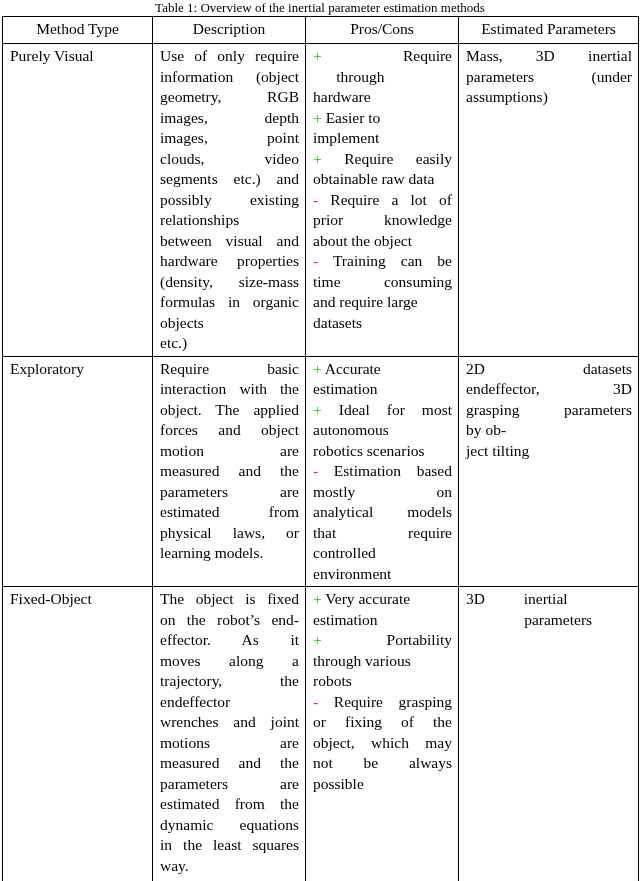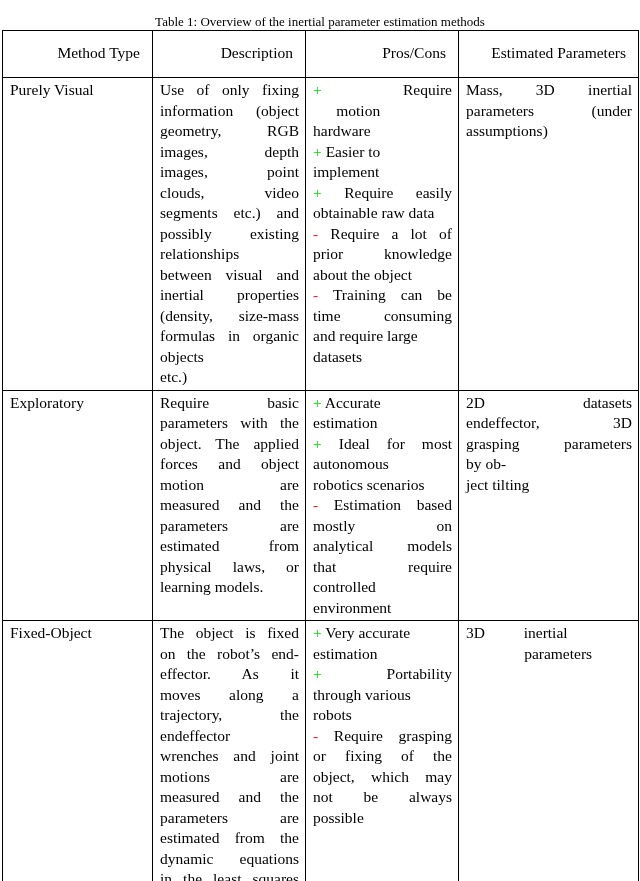--- a/index.html
+++ b/index.html
@@ -9,21 +9,21 @@
     width: 640px;
     height: 881px;
     font-family: "Liberation Serif", serif;
     color: #000000;
     overflow: hidden;
   }
   .caption {
     text-align: center;
     font-size: 13px;
     line-height: 15px;
-    padding-top: 14px;
+    padding-top: 0;
     white-space: nowrap;
     border-radius: 6px;
   }
   table.methods {
     border-collapse: collapse;
     table-layout: fixed;
     width: 636px;
     margin: 1px 2px 0 2px;
   }
   col.c1 { width: 150px; }
@@ -33,23 +33,23 @@
   th, td {
     border: 1.5px solid #000000;
     vertical-align: top;
     font-size: 15.5px;
     line-height: 20.5px;
     padding: 2px 6px 2px 7px;
     overflow: hidden;
   }
   th {
     font-weight: normal;
-    text-align: right;
+    text-align: center;
     height: 22px;
-    padding: 12px;
+    padding: 2px;
   }
   tbody tr:nth-child(1) { height: 309px; margin-top: 15px; }
   tbody tr:nth-child(2) { height: 230px; }
   tbody tr:nth-child(3) { height: 297px; }
   .ln {
     white-space: pre-wrap;
   }
   .ln.j {
     text-align: justify;
     text-align-last: justify;
@@ -76,39 +76,39 @@
         <th>Pros/Cons</th>
         <th>Estimated Parameters</th>
       </tr>
     </thead>
   <tbody>
       <tr>
         <td>
           <div class="ln">Purely Visual</div>
         </td>
         <td>
-          <div class="ln j">Use of only fixing</div>
+          <div class="ln j">Use of only require</div>
           <div class="ln j">information (object</div>
           <div class="ln j">geometry, RGB</div>
           <div class="ln j">images, depth</div>
           <div class="ln j">images, point</div>
           <div class="ln j">clouds, video</div>
           <div class="ln j">segments etc.) and</div>
           <div class="ln j">possibly existing</div>
           <div class="ln">relationships</div>
           <div class="ln j">between visual and</div>
-          <div class="ln j">inertial properties</div>
+          <div class="ln j">hardware properties</div>
           <div class="ln j">(density, size-mass</div>
           <div class="ln j">formulas in organic</div>
           <div class="ln">objects</div>
           <div class="ln">etc.)</div>
         </td>
         <td>
           <div class="ln j"><span class="pro">+</span> Require</div>
-          <div class="ln">      motion</div>
+          <div class="ln">      through</div>
           <div class="ln">hardware</div>
           <div class="ln"><span class="pro">+</span> Easier to</div>
           <div class="ln">implement</div>
           <div class="ln j"><span class="pro">+</span> Require easily</div>
           <div class="ln">obtainable raw data</div>
           <div class="ln j"><span class="con">-</span> Require a lot of</div>
           <div class="ln j">prior knowledge</div>
           <div class="ln">about the object</div>
           <div class="ln j"><span class="con">-</span> Training can be</div>
           <div class="ln j">time consuming</div>
@@ -120,21 +120,21 @@
           <div class="ln j">parameters (under</div>
           <div class="ln">assumptions)</div>
         </td>
       </tr>
       <tr>
         <td>
           <div class="ln">Exploratory</div>
         </td>
         <td>
           <div class="ln j">Require basic</div>
-          <div class="ln j">parameters with the</div>
+          <div class="ln j">interaction with the</div>
           <div class="ln j">object. The applied</div>
           <div class="ln j">forces and object</div>
           <div class="ln j">motion are</div>
           <div class="ln j">measured and the</div>
           <div class="ln j">parameters are</div>
           <div class="ln j">estimated from</div>
           <div class="ln j">physical laws, or</div>
           <div class="ln">learning models.</div>
         </td>
         <td>

